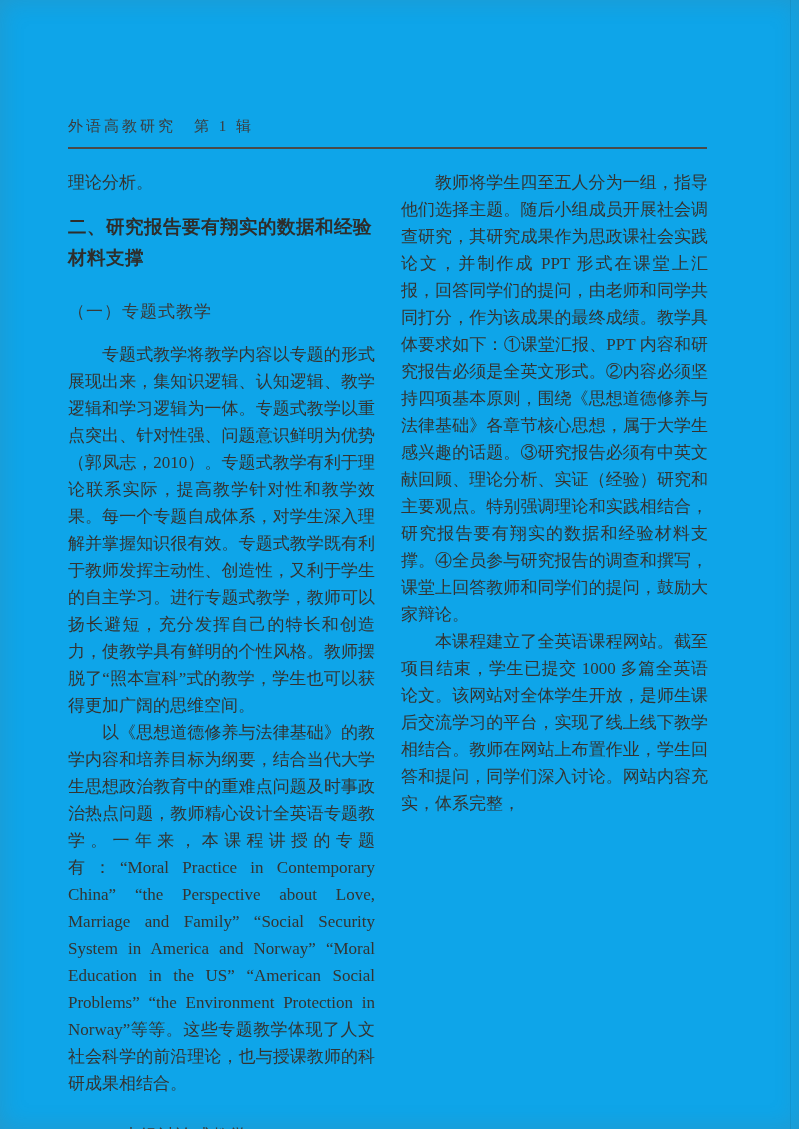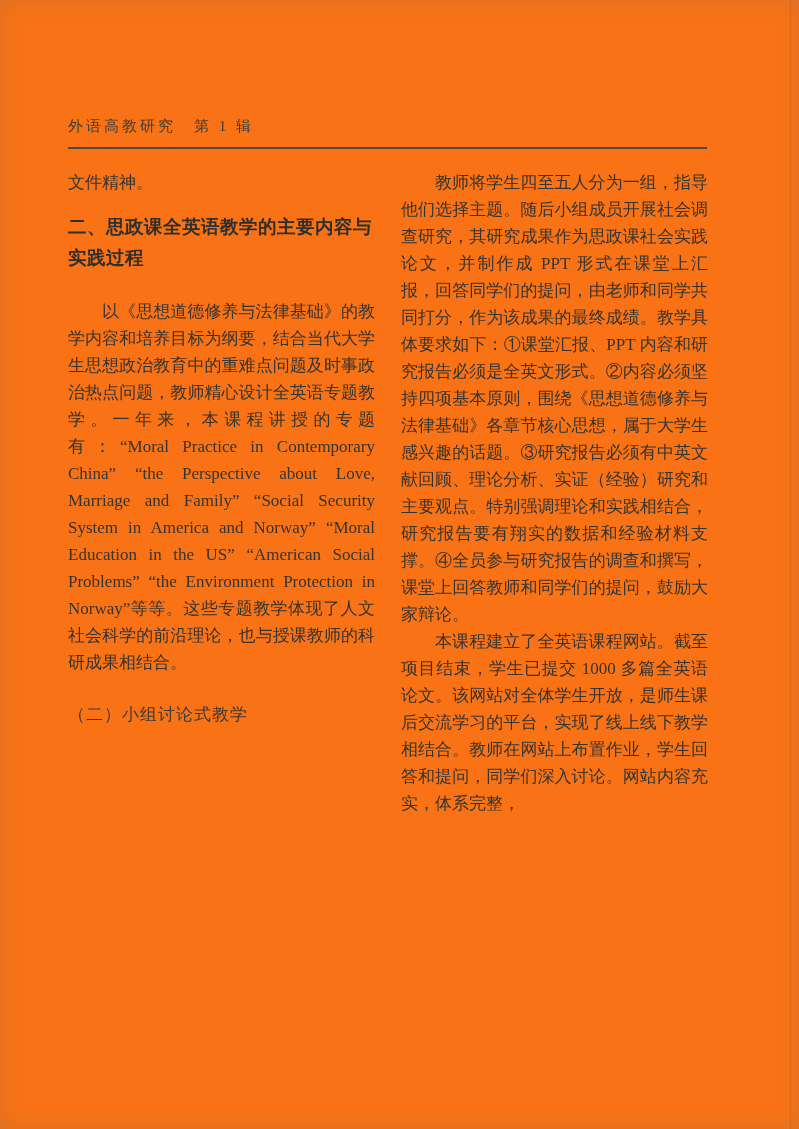--- a/index.html
+++ b/index.html
@@ -7,21 +7,21 @@
     padding: 0;
     width: 799px;
     height: 1129px;
     overflow: hidden;
     background: #d8d7d3;
     font-family: "Liberation Serif", serif;
   }
   .page {
     position: absolute;
     inset: 0;
-    background: #f97316;
+    background: #0ea5e9;
     box-shadow: inset 0 0 24px rgba(110,108,100,0.22);
   }
   .scan-edge-right {
     position: absolute;
     top: 0;
     right: 8px;
     width: 1px;
     height: 100%;
     background: rgba(0,0,0,0.07);
   }
@@ -84,25 +84,27 @@
 <div class="page">
   <div class="scan-edge-right"></div>
 
   <div class="running-head">外语高教研究　第 1 辑</div>
 
   <div class="header-rule"></div>
 
   <div class="cols">
 
     <div class="col">
-      <p class="frag">文件精神。</p>
+      <p class="frag">理论分析。</p>
 
-      <h2 class="section-heading">二、思政课全英语教学的主要内容与实践过程</h2>
+      <h2 class="section-heading">二、研究报告要有翔实的数据和经验材料支撑</h2>
 
+      <h3 class="subsection-heading">（一）专题式教学</h3>
 
+      <p class="indent">专题式教学将教学内容以专题的形式展现出来，集知识逻辑、认知逻辑、教学逻辑和学习逻辑为一体。专题式教学以重点突出、针对性强、问题意识鲜明为优势（郭凤志，2010）。专题式教学有利于理论联系实际，提高教学针对性和教学效果。每一个专题自成体系，对学生深入理解并掌握知识很有效。专题式教学既有利于教师发挥主动性、创造性，又利于学生的自主学习。进行专题式教学，教师可以扬长避短，充分发挥自己的特长和创造力，使教学具有鲜明的个性风格。教师摆脱了“照本宣科”式的教学，学生也可以获得更加广阔的思维空间。</p>
 
       <p class="indent">以《思想道德修养与法律基础》的教学内容和培养目标为纲要，结合当代大学生思想政治教育中的重难点问题及时事政治热点问题，教师精心设计全英语专题教学。一年来，本课程讲授的专题有：“Moral Practice in Contemporary China” “the Perspective about Love, Marriage and Family” “Social Security System in America and Norway” “Moral Education in the US” “American Social Problems” “the Environment Protection in Norway”等等。这些专题教学体现了人文社会科学的前沿理论，也与授课教师的科研成果相结合。</p>
 
       <h3 class="subsection-heading">（二）小组讨论式教学</h3>
 
     </div>
 
     <div class="col">
 
       <p class="indent">教师将学生四至五人分为一组，指导他们选择主题。随后小组成员开展社会调查研究，其研究成果作为思政课社会实践论文，并制作成 PPT 形式在课堂上汇报，回答同学们的提问，由老师和同学共同打分，作为该成果的最终成绩。教学具体要求如下：①课堂汇报、PPT 内容和研究报告必须是全英文形式。②内容必须坚持四项基本原则，围绕《思想道德修养与法律基础》各章节核心思想，属于大学生感兴趣的话题。③研究报告必须有中英文献回顾、理论分析、实证（经验）研究和主要观点。特别强调理论和实践相结合，研究报告要有翔实的数据和经验材料支撑。④全员参与研究报告的调查和撰写，课堂上回答教师和同学们的提问，鼓励大家辩论。</p>

